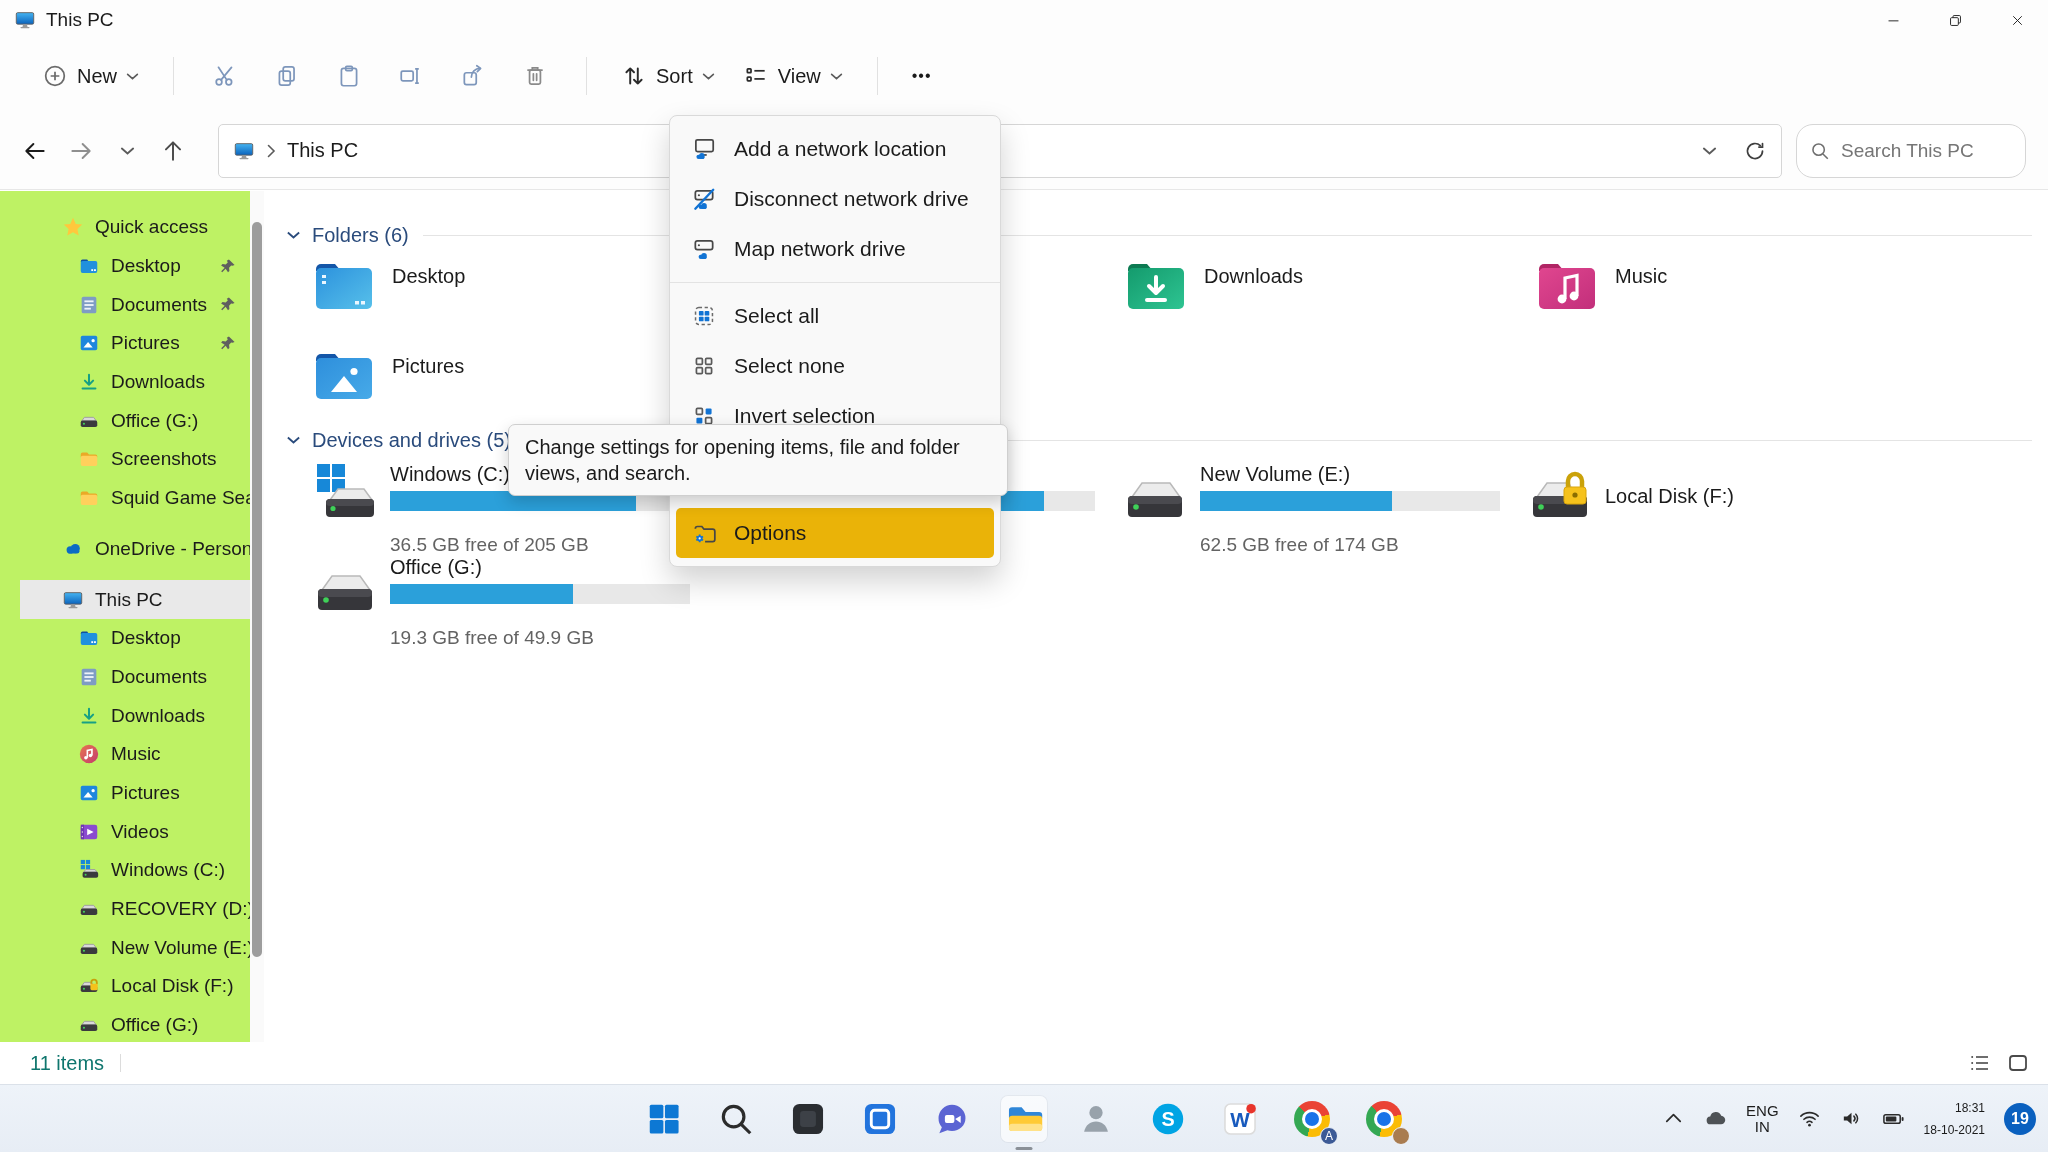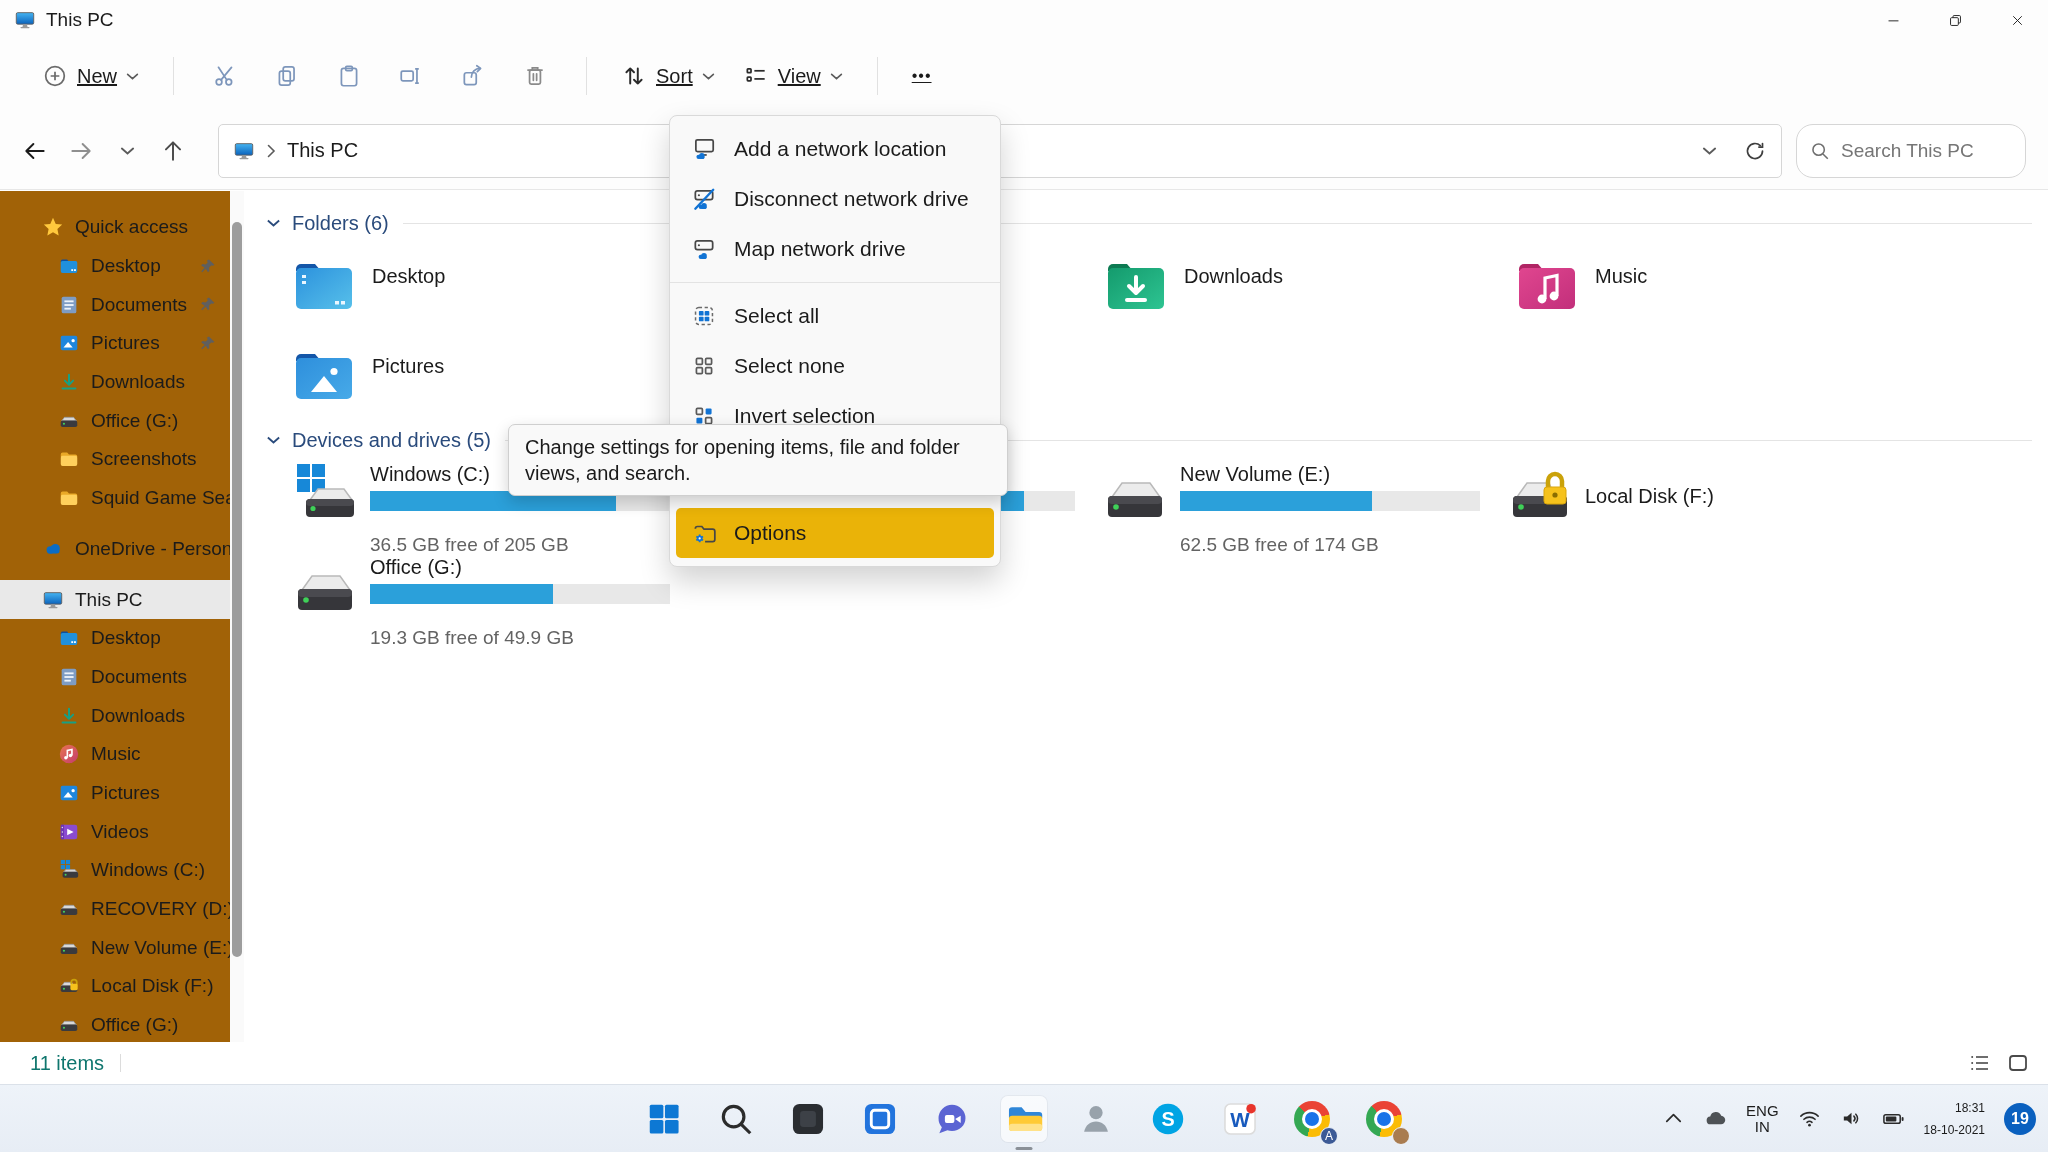--- a/index.html
+++ b/index.html
@@ -11,42 +11,42 @@
   .titlebar { position:absolute; left:0; top:0; width:100%; height:40px; background:#fdfdfd; display:flex; align-items:center; }
   .titlebar .appicon { margin-left:14px; width:22px; height:22px; }
   .titlebar .apptitle { margin-left:10px; font-size:19px; }
   .wincontrols { margin-left:auto; display:flex; height:100%; }
   .wbtn { width:62px; height:100%; display:flex; align-items:center; justify-content:center; }
   .wbtn svg { width:17px; height:17px; stroke:#1b1b1b; stroke-width:1.3; fill:none; }
 
   
   .toolbar { position:absolute; left:0; top:40px; width:100%; height:72px; background:#fdfdfd; display:flex; align-items:center; padding-left:28px; }
   .tbtn { display:flex; align-items:center; gap:9px; padding:10px 14px; border-radius:5px; }
-  .tbtn .lbl { font-size:20px; color:#1b1b1b;text-decoration:underline; }
+  .tbtn .lbl { font-size:20px; color:#1b1b1b; }
   .tico { width:26px; height:26px; }
   .tsep { width:1px; height:38px; background:#e1e1e1; margin:0 20px; }
   .iconbtn { width:62px; height:48px; display:flex; align-items:center; justify-content:center; border-radius:5px; }
   .cdown { width:13px; height:9px; }
 
   
   .navbar { position:absolute; left:0; top:112px; width:100%; height:78px; background:#fdfdfd; border-bottom:1px solid #e7e7e7; display:flex; align-items:center; }
   .navbtn { width:46px; height:46px; display:flex; align-items:center; justify-content:center; border-radius:5px; }
   .navbtn svg { width:26px; height:26px; }
   .addressbox { margin-left:22px; width:1564px; height:54px; border:1px solid #d6d6d6; border-radius:5px; background:#fff; display:flex; align-items:center; padding:0 14px; }
   .addressbox .crumbico { width:22px; height:22px; }
   .addressbox .crumbchev { width:12px; height:14px; margin:0 10px; }
   .addressbox .crumb { font-size:20px; }
   .addr-right { margin-left:auto; display:flex; align-items:center; gap:26px; }
   .searchbox { margin-left:14px; width:230px; height:54px; border:1px solid #d6d6d6; border-radius:17px; background:#fff; display:flex; align-items:center; padding:0 12px; gap:10px; }
   .searchbox svg { width:22px; height:22px; flex:none; }
   .searchbox input { border:none; outline:none; width:100%; font-size:19px; color:#1b1b1b; font-family:"Liberation Sans",sans-serif; background:transparent; }
   .searchbox input::placeholder { color:#767676; }
 
   
-  .bodyrow { position:absolute; left:0; top:191px; width:100%; height:851px; display:flex; background:#a16207; }
+  .bodyrow { position:absolute; left:0; top:191px; width:100%; height:851px; display:flex; background:#bef264;padding-left:20px; }
   .sidebar { width:230px; height:100%; padding-top:17px; overflow:hidden; }
   .srow { position:relative; height:38.7px; display:flex; align-items:center; }
   .srow.lvl0 { padding-left:42px; }
   .srow.lvl1 { padding-left:58px; }
   .srow.gap { margin-top:12px; }
   .srow.selected { background:#e9e9e9; }
   .srow .si { width:22px; height:22px; margin-right:11px; flex:none; }
   .srow .slabel { font-size:19px; white-space:nowrap; }
   .srow .pin { position:absolute; right:14px; width:17px; height:17px; }
   .sscroll { width:14px; height:100%; background:#fafafa; position:relative; }
@@ -807,21 +807,21 @@
           </svg>
           <span class="slabel">Office (G:)</span>
         </div>
     </div>
 
     <div class="sscroll">
         <div class="sthumb"></div>
       </div>
 
     <div class="main">
-      <div class="sec-hdr" style="top:18px">
+      <div class="sec-hdr" style="top:30px">
         <svg class="chev" viewBox="0 0 12 8">
             <path d="M1.5 2l4.5 4 4.5-4" stroke="#2a4b7c" stroke-width="1.5" fill="none"></path>
           </svg>
         <span class="htxt">Folders (6)</span>
         <div class="rule"></div>
       </div>
 
       <div class="ftile" style="left:48px;top:66px">
         <svg class="fico">
             <use href="#fo-desktop"></use>

